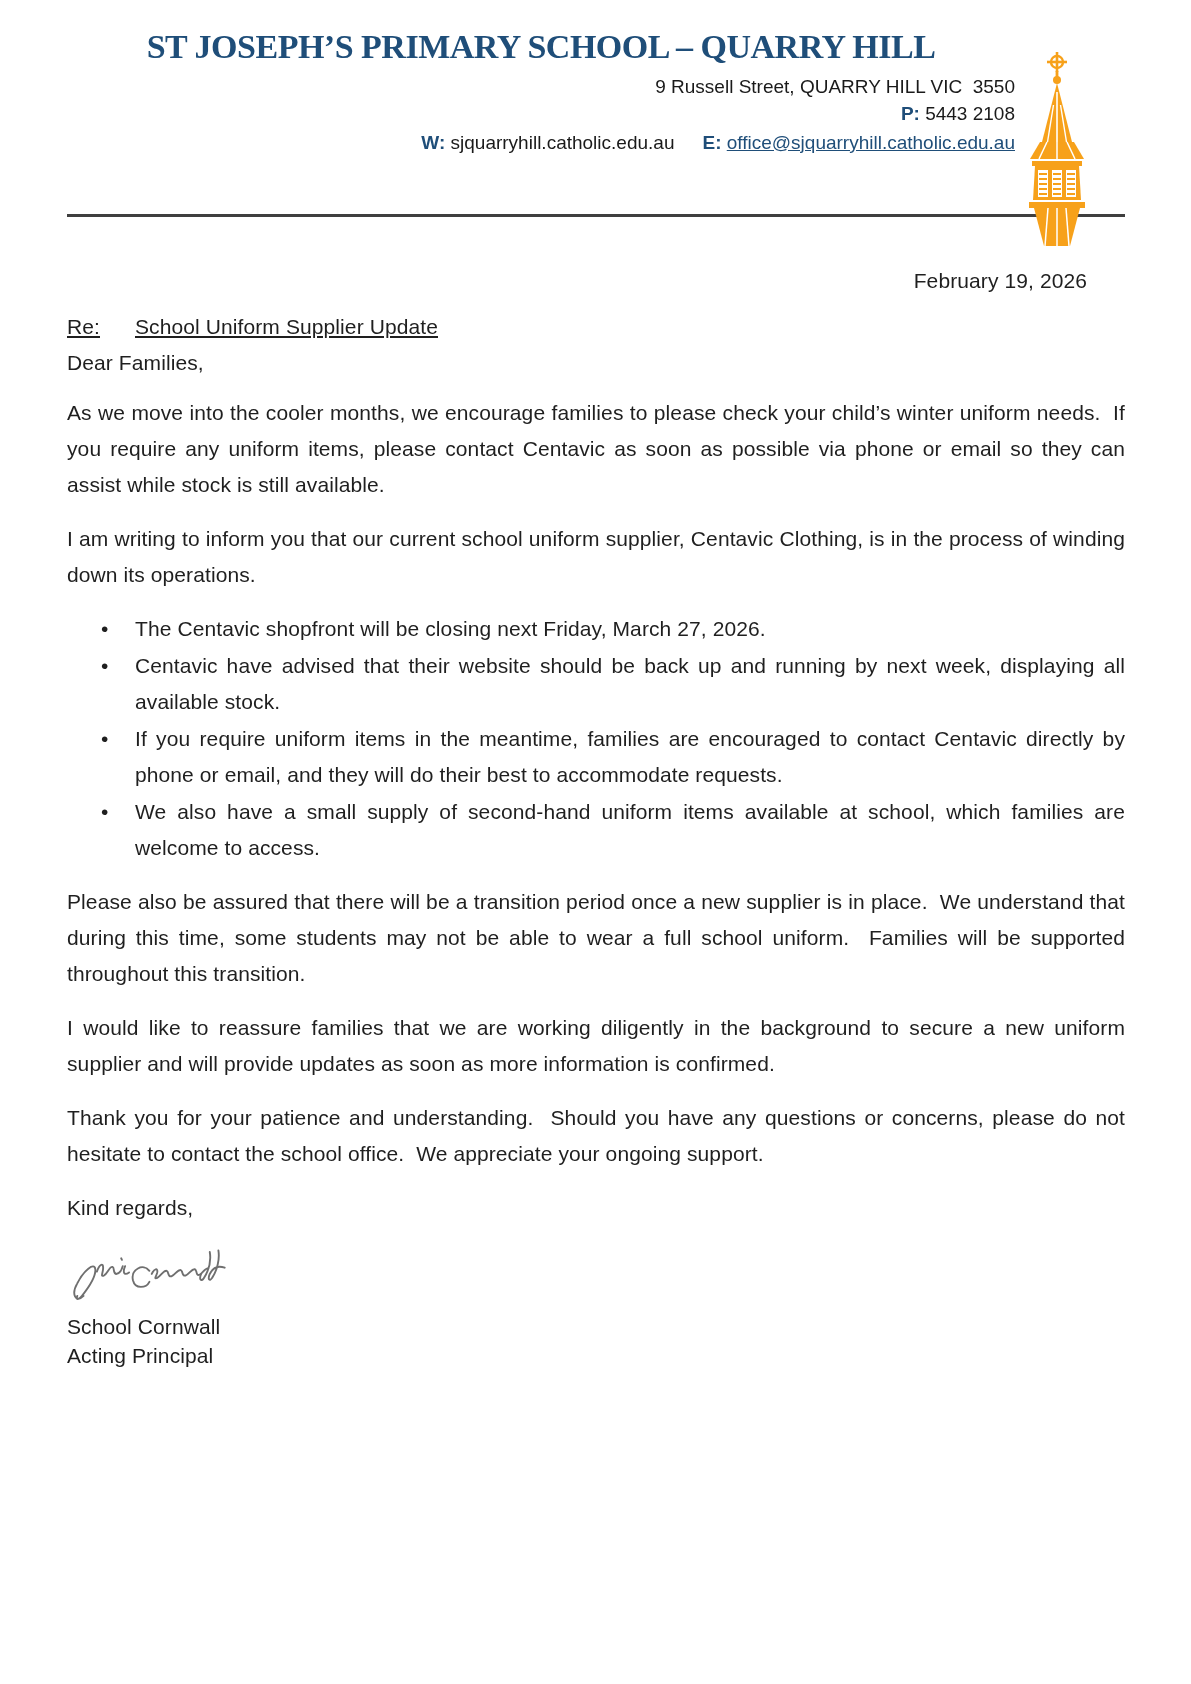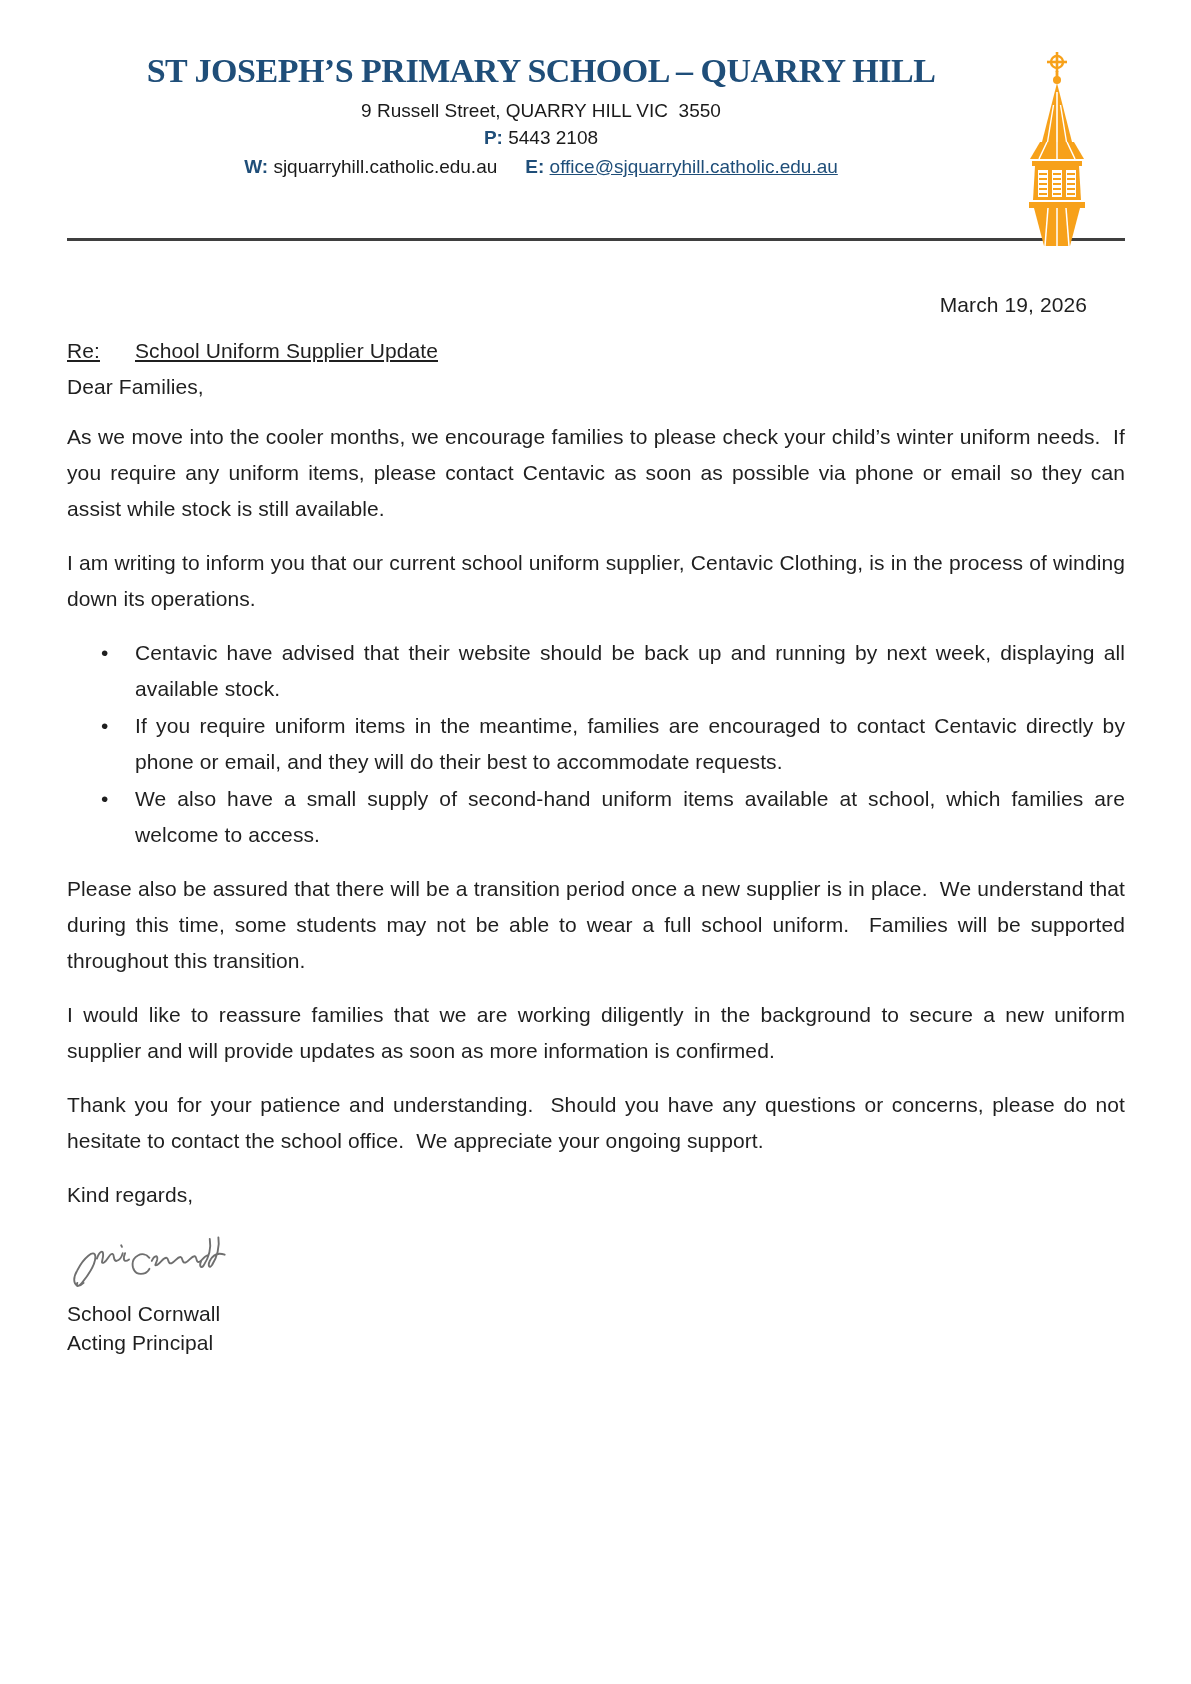--- a/index.html
+++ b/index.html
@@ -10,28 +10,28 @@
   }
   *{box-sizing:border-box;margin:0;padding:0;}
   html,body{background:#ffffff;}
   body{
     width:1191px;height:1684px;margin:0 auto;overflow:hidden;
     font-family:"Liberation Sans",sans-serif;color:var(--body-text);
   }
   .page{width:100%;height:100%;padding:0 66px 0 67px;}
 
   
-  header{position:relative;padding-top:50px;}
+  header{position:relative;padding-top:26px;}
   .head-text{width:calc(100% - 110px);text-align:center;}
   h1{
     font-family:"Liberation Serif",serif;font-weight:bold;
     font-size:34px;line-height:42px;color:var(--navy);letter-spacing:-0.5px;
     white-space:nowrap;
   }
-  .head-line{font-size:19px;line-height:24px;color:#1a1a1a;white-space:pre;}
+  .head-line{font-size:19px;line-height:24px;color:#1a1a1a;white-space:pre;text-align:right;}
   .addr{margin-top:7px;}
   .phone-line{margin-top:3px;}
   .we-line{margin-top:5px;}
   .we-line .seg+.seg{margin-left:28px;}
   .lbl{color:var(--navy);font-weight:bold;}
   a.email{color:var(--navy);text-decoration:underline;cursor:pointer;}
   .logo{position:absolute;top:50px;right:22px;width:92px;height:196px;}
   .rule{margin-top:59px;border-top:3px solid var(--divider);}
 
   
@@ -117,33 +117,34 @@
       <polygon points="23,158 69,158 59,196 33,196" fill="#F7A11A"></polygon>
       <line x1="37" y1="158" x2="34" y2="196" stroke="#ffffff" stroke-width="1.5"></line>
       <line x1="46" y1="158" x2="46" y2="196" stroke="#ffffff" stroke-width="1.5"></line>
       <line x1="55" y1="158" x2="58" y2="196" stroke="#ffffff" stroke-width="1.5"></line>
     </svg>
   </header>
 
   <div class="rule"></div>
 
   <main class="body-text">
-    <div class="date">March 19, 2026</div>
+    <div class="date">February 19, 2026</div>
 
     <div class="re">
       <span class="re-lbl">Re:</span>
       <span>School Uniform Supplier Update</span>
     </div>
 
     <p class="salutation">Dear Families,</p>
 
     <p class="para">As we move into the cooler months, we encourage families to please check your child’s winter uniform needs.  If you require any uniform items, please contact Centavic as soon as possible via phone or email so they can assist while stock is still available.</p>
     <p class="para">I am writing to inform you that our current school uniform supplier, Centavic Clothing, is in the process of winding down its operations.</p>
 
     <ul class="blist">
+      <li>The Centavic shopfront will be closing next Friday, March 27, 2026.</li>
       <li>Centavic have advised that their website should be back up and running by next week, displaying all available stock.</li>
       <li>If you require uniform items in the meantime, families are encouraged to contact Centavic directly by phone or email, and they will do their best to accommodate requests.</li>
       <li>We also have a small supply of second-hand uniform items available at school, which families are welcome to access.</li>
     </ul>
 
     <p class="para">Please also be assured that there will be a transition period once a new supplier is in place.  We understand that during this time, some students may not be able to wear a full school uniform.  Families will be supported throughout this transition.</p>
     <p class="para">I would like to reassure families that we are working diligently in the background to secure a new uniform supplier and will provide updates as soon as more information is confirmed.</p>
     <p class="para">Thank you for your patience and understanding.  Should you have any questions or concerns, please do not hesitate to contact the school office.  We appreciate your ongoing support.</p>
 
     <p class="signoff">Kind regards,</p>

